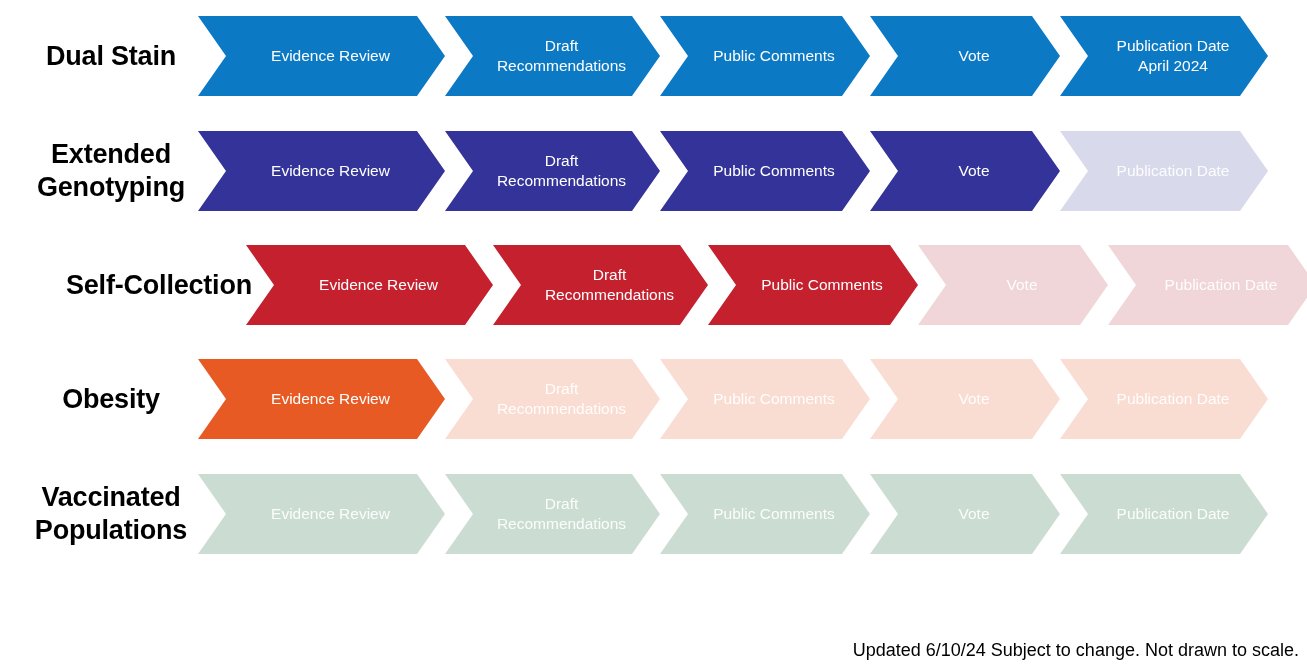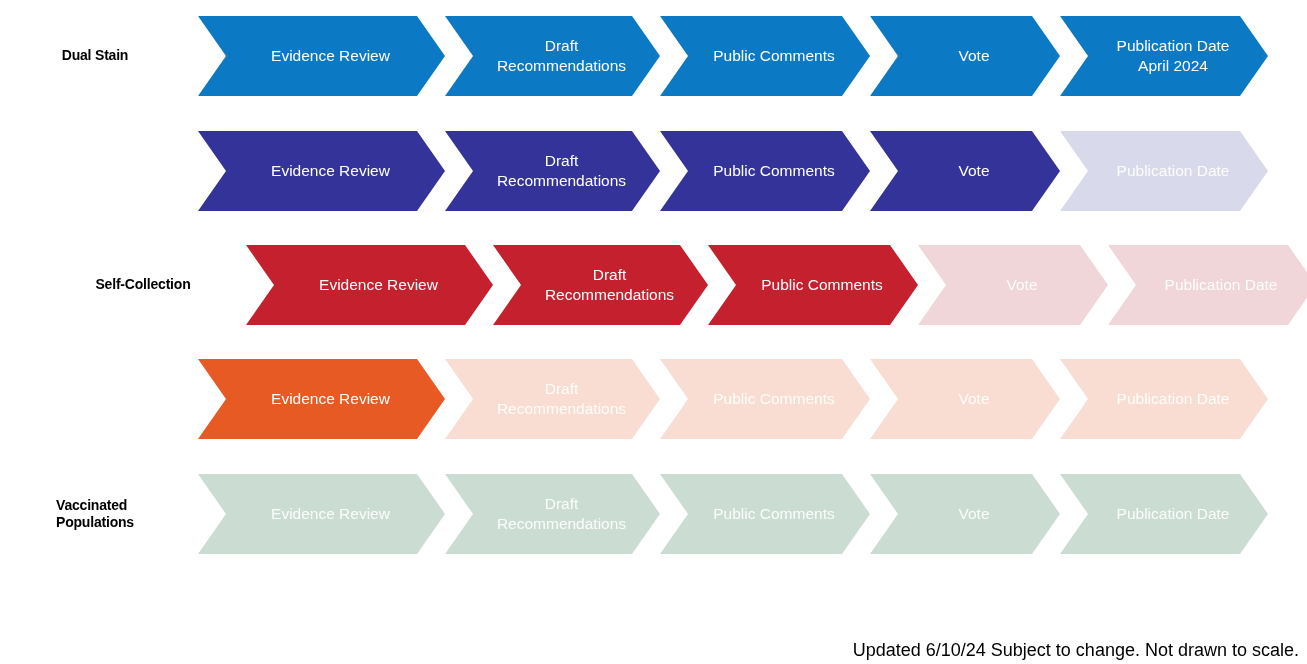--- a/index.html
+++ b/index.html
@@ -33,26 +33,28 @@
 
   .topic-label {
     position: absolute;
     left: 0;
     top: 0;
     width: 190px;
     height: 80px;
     display: flex;
     align-items: center;
     justify-content: center;
-    font-size: 14px;
+    text-align: center;
+    font-size: 27px;
     font-weight: bold;
     color: #000000;
     line-height: 1.22;
     letter-spacing: -0.2px;
     white-space: pre-line;
+    padding-left: 16px;
   }
 
   .stage-track {
     position: absolute;
     left: 198px;
     top: 0;
     width: 1070px;
     height: 92px;
   }
 
@@ -112,20 +114,22 @@
         <div class="stage" style="left: 672px; width: 190px; clip-path: polygon(0% 0%, 85.2632% 0%, 100% 50%, 85.2632% 100%, 0% 100%, 14.7368% 50%); background: rgb(12, 121, 196);">
           <div class="stage-text">Vote</div>
         </div>
         <div class="stage" style="left: 862px; width: 208px; clip-path: polygon(0% 0%, 86.5385% 0%, 100% 50%, 86.5385% 100%, 0% 100%, 13.4615% 50%); background: rgb(12, 121, 196);">
           <div class="stage-text">Publication Date
 April 2024</div>
         </div>
       </div>
     </div>
     <div class="topic-row" style="top: 131px;">
+      <div class="topic-label">Extended
+Genotyping</div>
       <div class="stage-track">
         <div class="stage" style="left: 0px; width: 247px; clip-path: polygon(0% 0%, 88.664% 0%, 100% 50%, 88.664% 100%, 0% 100%, 11.336% 50%); background: rgb(51, 51, 153);">
           <div class="stage-text">Evidence Review</div>
         </div>
         <div class="stage" style="left: 247px; width: 215px; clip-path: polygon(0% 0%, 86.9767% 0%, 100% 50%, 86.9767% 100%, 0% 100%, 13.0233% 50%); background: rgb(51, 51, 153);">
           <div class="stage-text">Draft
 Recommendations</div>
         </div>
         <div class="stage" style="left: 462px; width: 210px; clip-path: polygon(0% 0%, 86.6667% 0%, 100% 50%, 86.6667% 100%, 0% 100%, 13.3333% 50%); background: rgb(51, 51, 153);">
           <div class="stage-text">Public Comments</div>
@@ -153,20 +157,21 @@
         </div>
         <div class="stage dim" style="left: 672px; width: 190px; clip-path: polygon(0% 0%, 85.2632% 0%, 100% 50%, 85.2632% 100%, 0% 100%, 14.7368% 50%); background: rgb(240, 214, 216);">
           <div class="stage-text">Vote</div>
         </div>
         <div class="stage dim" style="left: 862px; width: 208px; clip-path: polygon(0% 0%, 86.5385% 0%, 100% 50%, 86.5385% 100%, 0% 100%, 13.4615% 50%); background: rgb(240, 214, 216);">
           <div class="stage-text">Publication Date</div>
         </div>
       </div>
     </div>
     <div class="topic-row" style="top: 359px;">
+      <div class="topic-label">Obesity</div>
       <div class="stage-track">
         <div class="stage" style="left: 0px; width: 247px; clip-path: polygon(0% 0%, 88.664% 0%, 100% 50%, 88.664% 100%, 0% 100%, 11.336% 50%); background: rgb(232, 90, 36);">
           <div class="stage-text">Evidence Review</div>
         </div>
         <div class="stage dim" style="left: 247px; width: 215px; clip-path: polygon(0% 0%, 86.9767% 0%, 100% 50%, 86.9767% 100%, 0% 100%, 13.0233% 50%); background: rgb(250, 221, 210);">
           <div class="stage-text">Draft
 Recommendations</div>
         </div>
         <div class="stage dim" style="left: 462px; width: 210px; clip-path: polygon(0% 0%, 86.6667% 0%, 100% 50%, 86.6667% 100%, 0% 100%, 13.3333% 50%); background: rgb(250, 221, 210);">
           <div class="stage-text">Public Comments</div>

